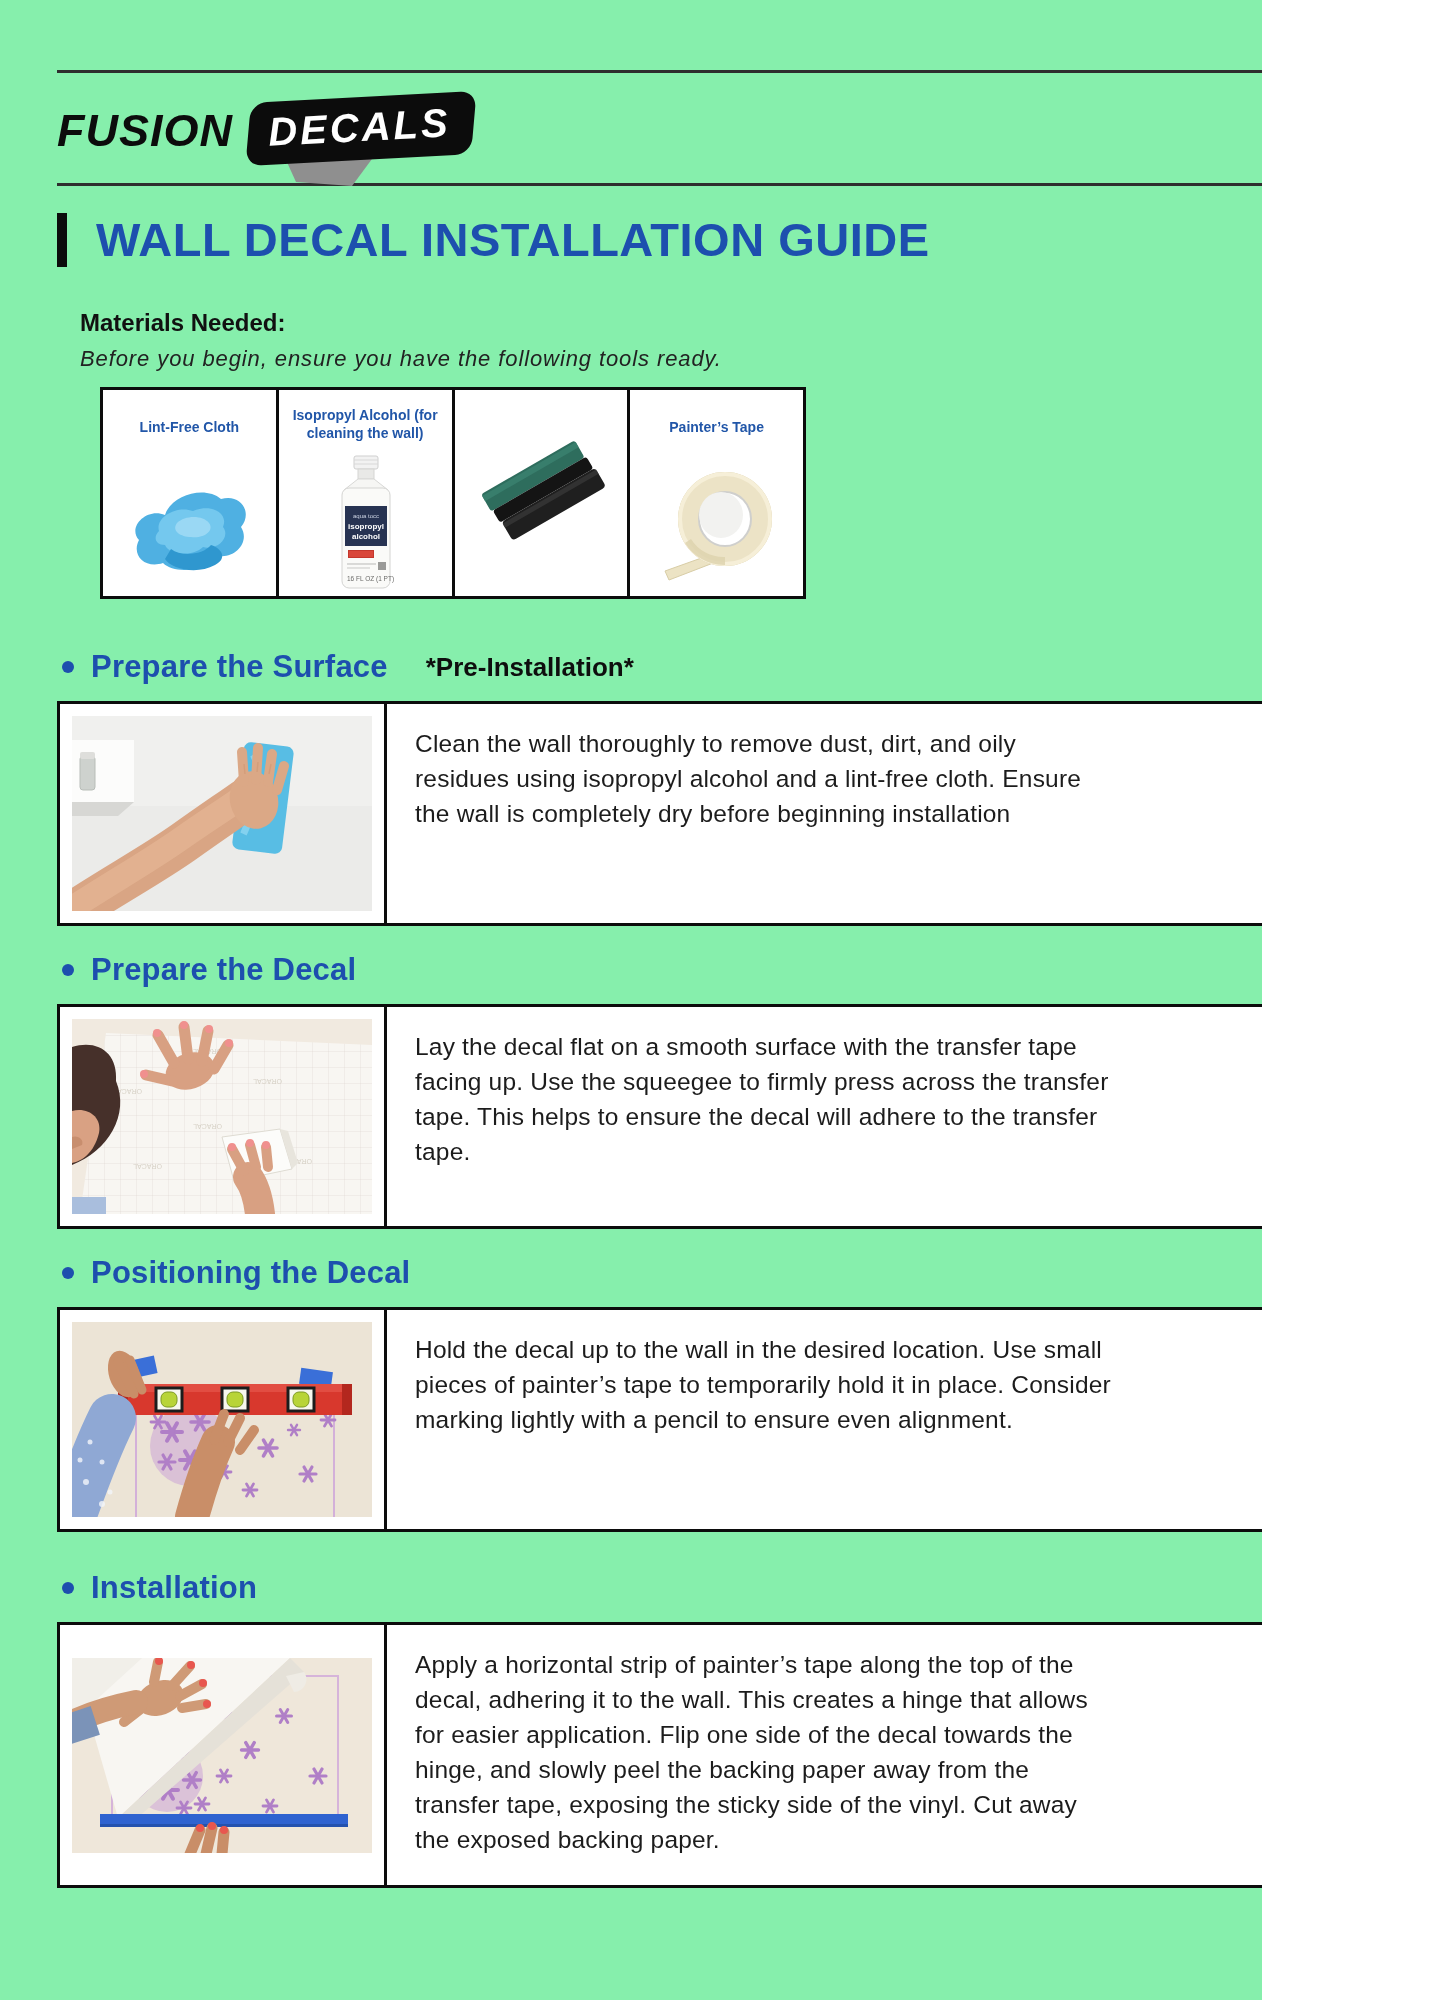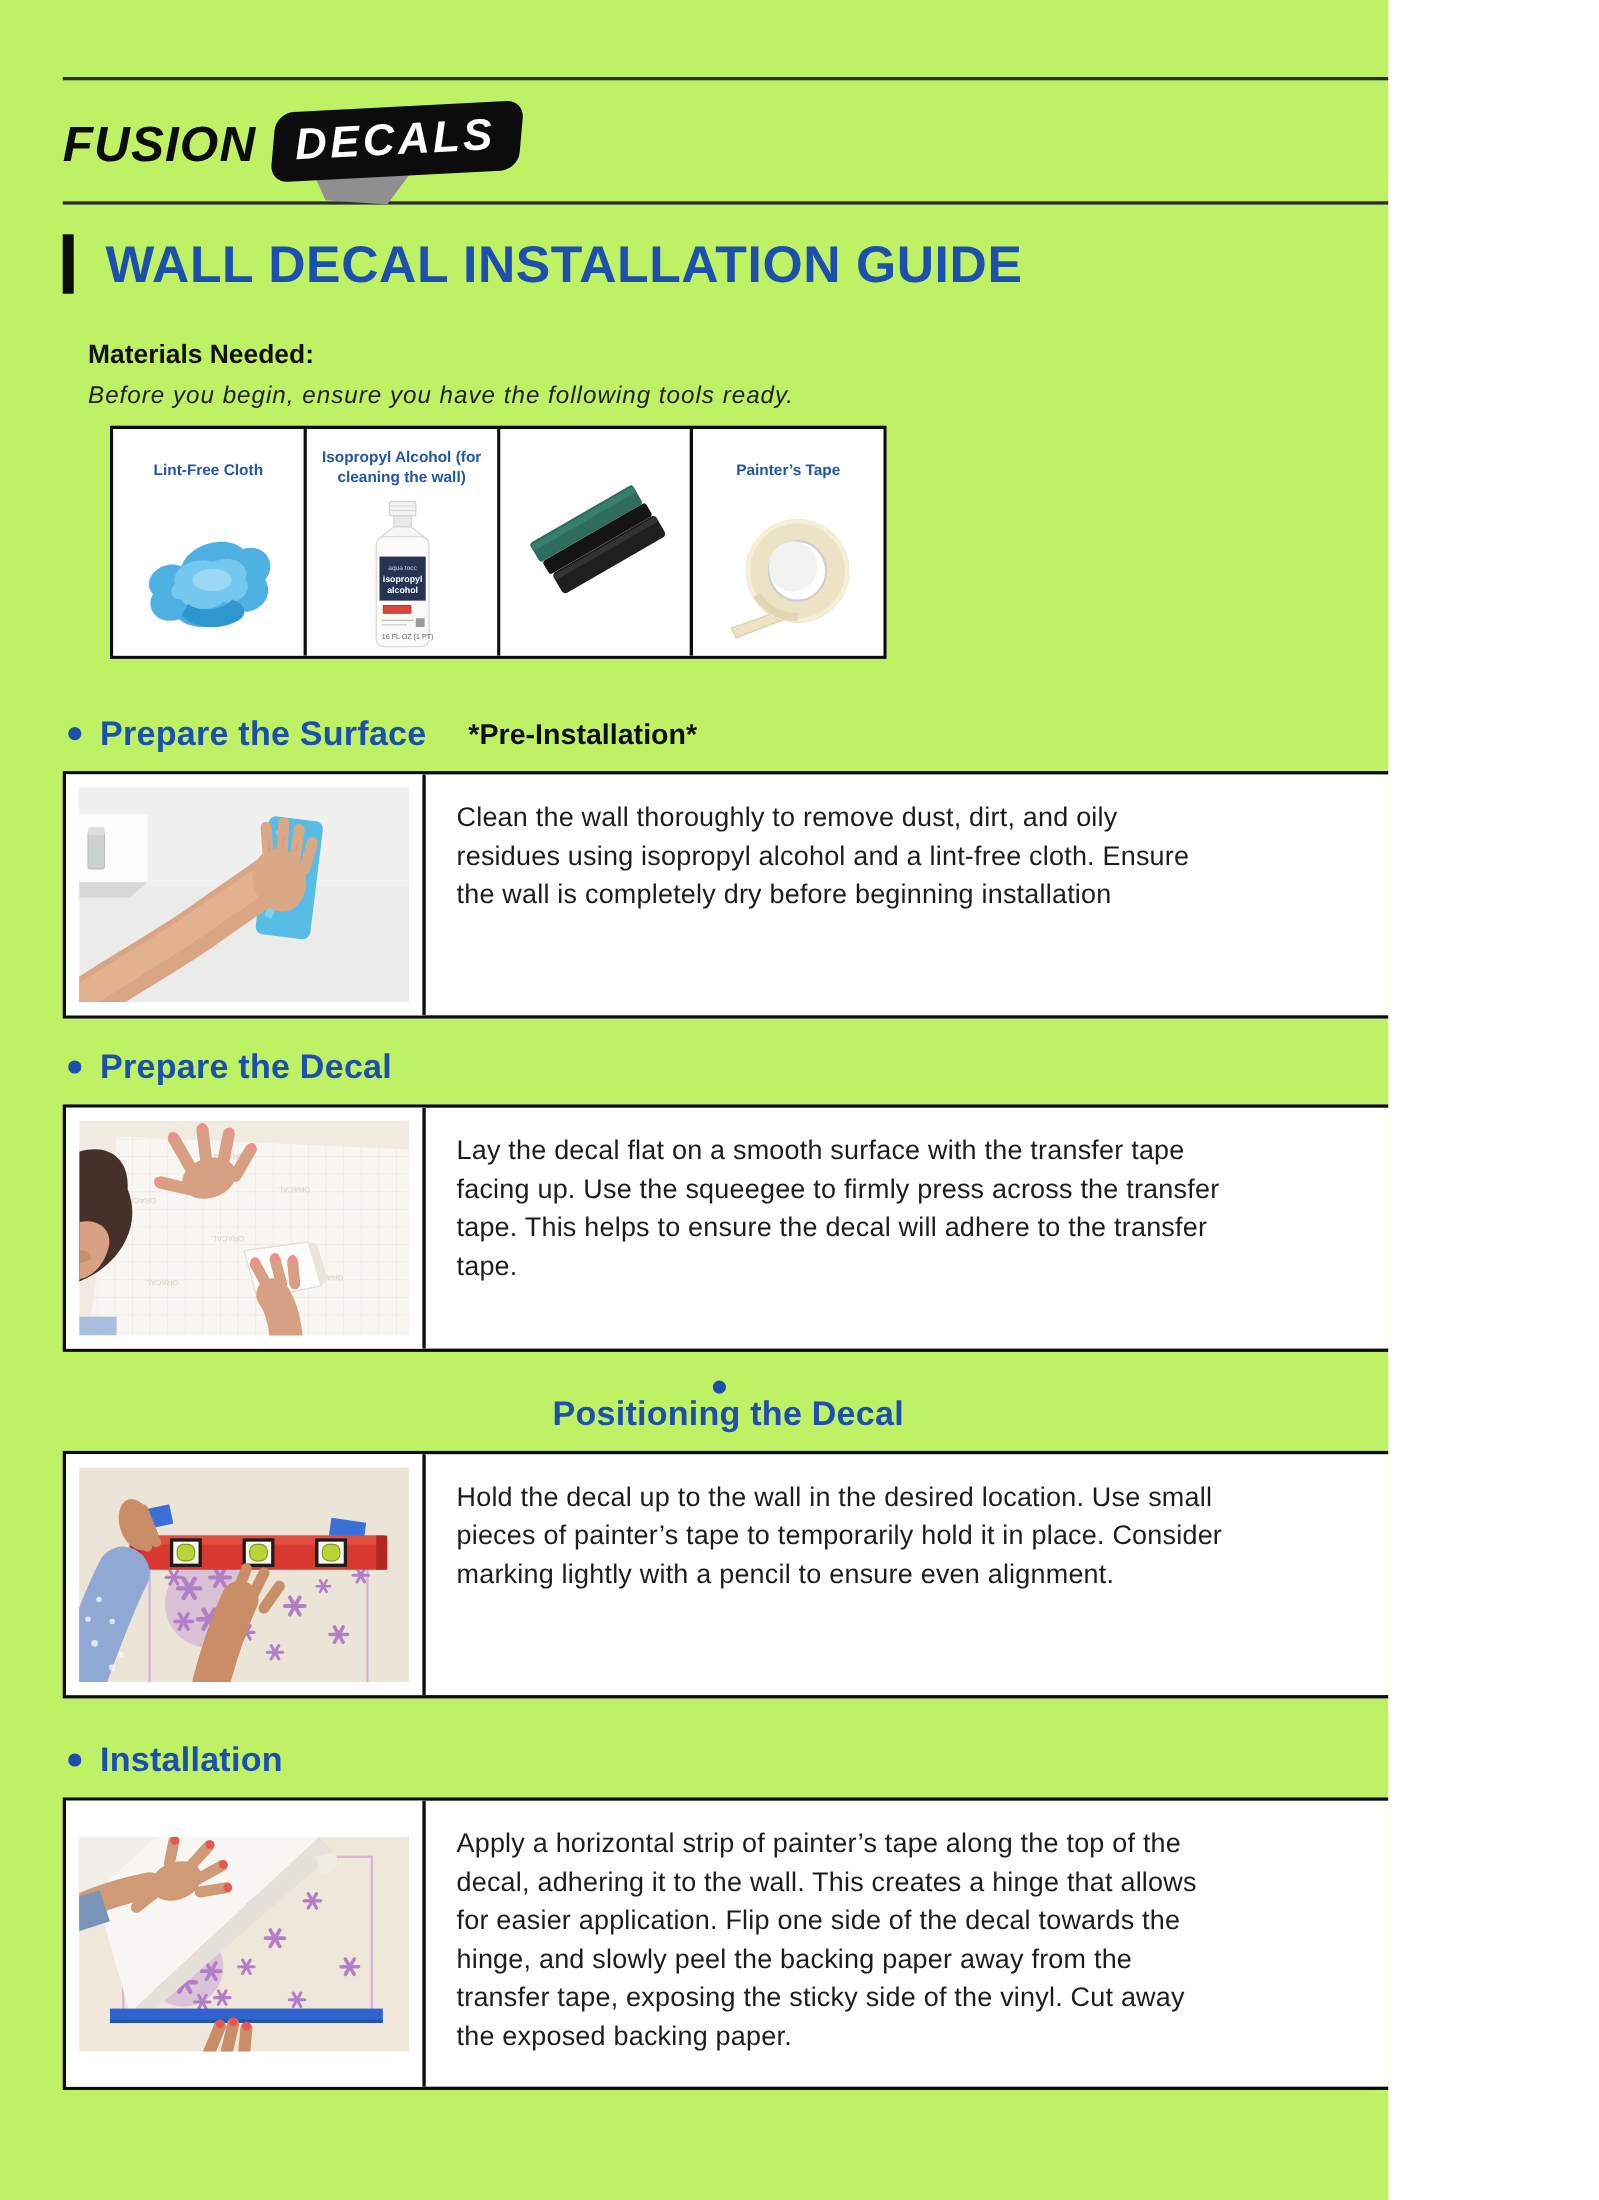--- a/index.html
+++ b/index.html
@@ -1,16 +1,16 @@
 <!DOCTYPE html>
 <html><head>
 <meta charset="utf-8">
 <style>
   html,body{margin:0;padding:0;background:#ffffff;}
-  .page{position:relative;width:1262px;height:2000px;background:#bef264;overflow:hidden;
+  .page{position:relative;width:1262px;height:2000px;background:#86efac;overflow:hidden;
         font-family:"Liberation Sans",sans-serif;color:#1f1f1f;}
   .rule{width:1340px;margin-left:57px;border:none;border-top:3px solid #2e2e2e;height:0;}
   .rule-top{margin-top:70px;}
   .rule-under-logo{margin-top:6px;}
 
   
   .logo-row{display:flex;align-items:center;margin:12px 0 0 57px;height:92px;}
   .fusion-text{font-size:45px;font-weight:900;font-style:italic;letter-spacing:1px;color:#0c0c0c;margin-right:15px;}
   .badge-wrap{position:relative;display:inline-block;margin-top:-6px;}
   .decals-badge{position:relative;z-index:2;display:inline-block;background:#0c0c0c;color:#fff;
@@ -32,21 +32,21 @@
   .material-cell:last-child{border-right:none;}
   .material-label{height:66px;display:flex;align-items:center;justify-content:center;text-align:center;
         font-size:14px;font-weight:700;line-height:1.3;color:#2156a8;padding:4px 9px 0;}
   .material-fig{flex:1;display:flex;align-items:center;justify-content:center;padding-bottom:6px;}
 
   
   .step-heading{display:flex;align-items:center;margin-left:62px;}
   .bullet{width:12px;height:12px;border-radius:50%;background:#1d4fae;margin-right:17px;flex:none;}
   .step-title{font-size:31px;font-weight:800;color:#1d4fae;letter-spacing:.2px;}
   .step-note{font-size:26px;font-weight:800;color:#0e0e0e;margin-left:38px;}
-  .h-s1{margin-top:50px;} .h-s2{margin-top:26px;} .h-s3{margin-top:26px;flex-direction:column;} .h-s4{margin-top:38px;}
+  .h-s1{margin-top:50px;} .h-s2{margin-top:26px;} .h-s3{margin-top:26px;} .h-s4{margin-top:38px;}
 
   .step-row{display:flex;width:1313px;margin:16px 0 0 57px;border:3px solid #0c0c0c;background:#fff;}
   .photo-cell{width:324px;min-width:324px;display:flex;align-items:center;justify-content:center;
         padding:12px 0;border-right:3px solid #0c0c0c;background:#fff;}
   .text-cell{flex:1;padding:22px 28px 28px;}
   .step-desc{font-size:24.5px;line-height:1.43;color:#1c1c1c;max-width:700px;letter-spacing:.2px;}
 </style>
 </head>
 <body>
 

